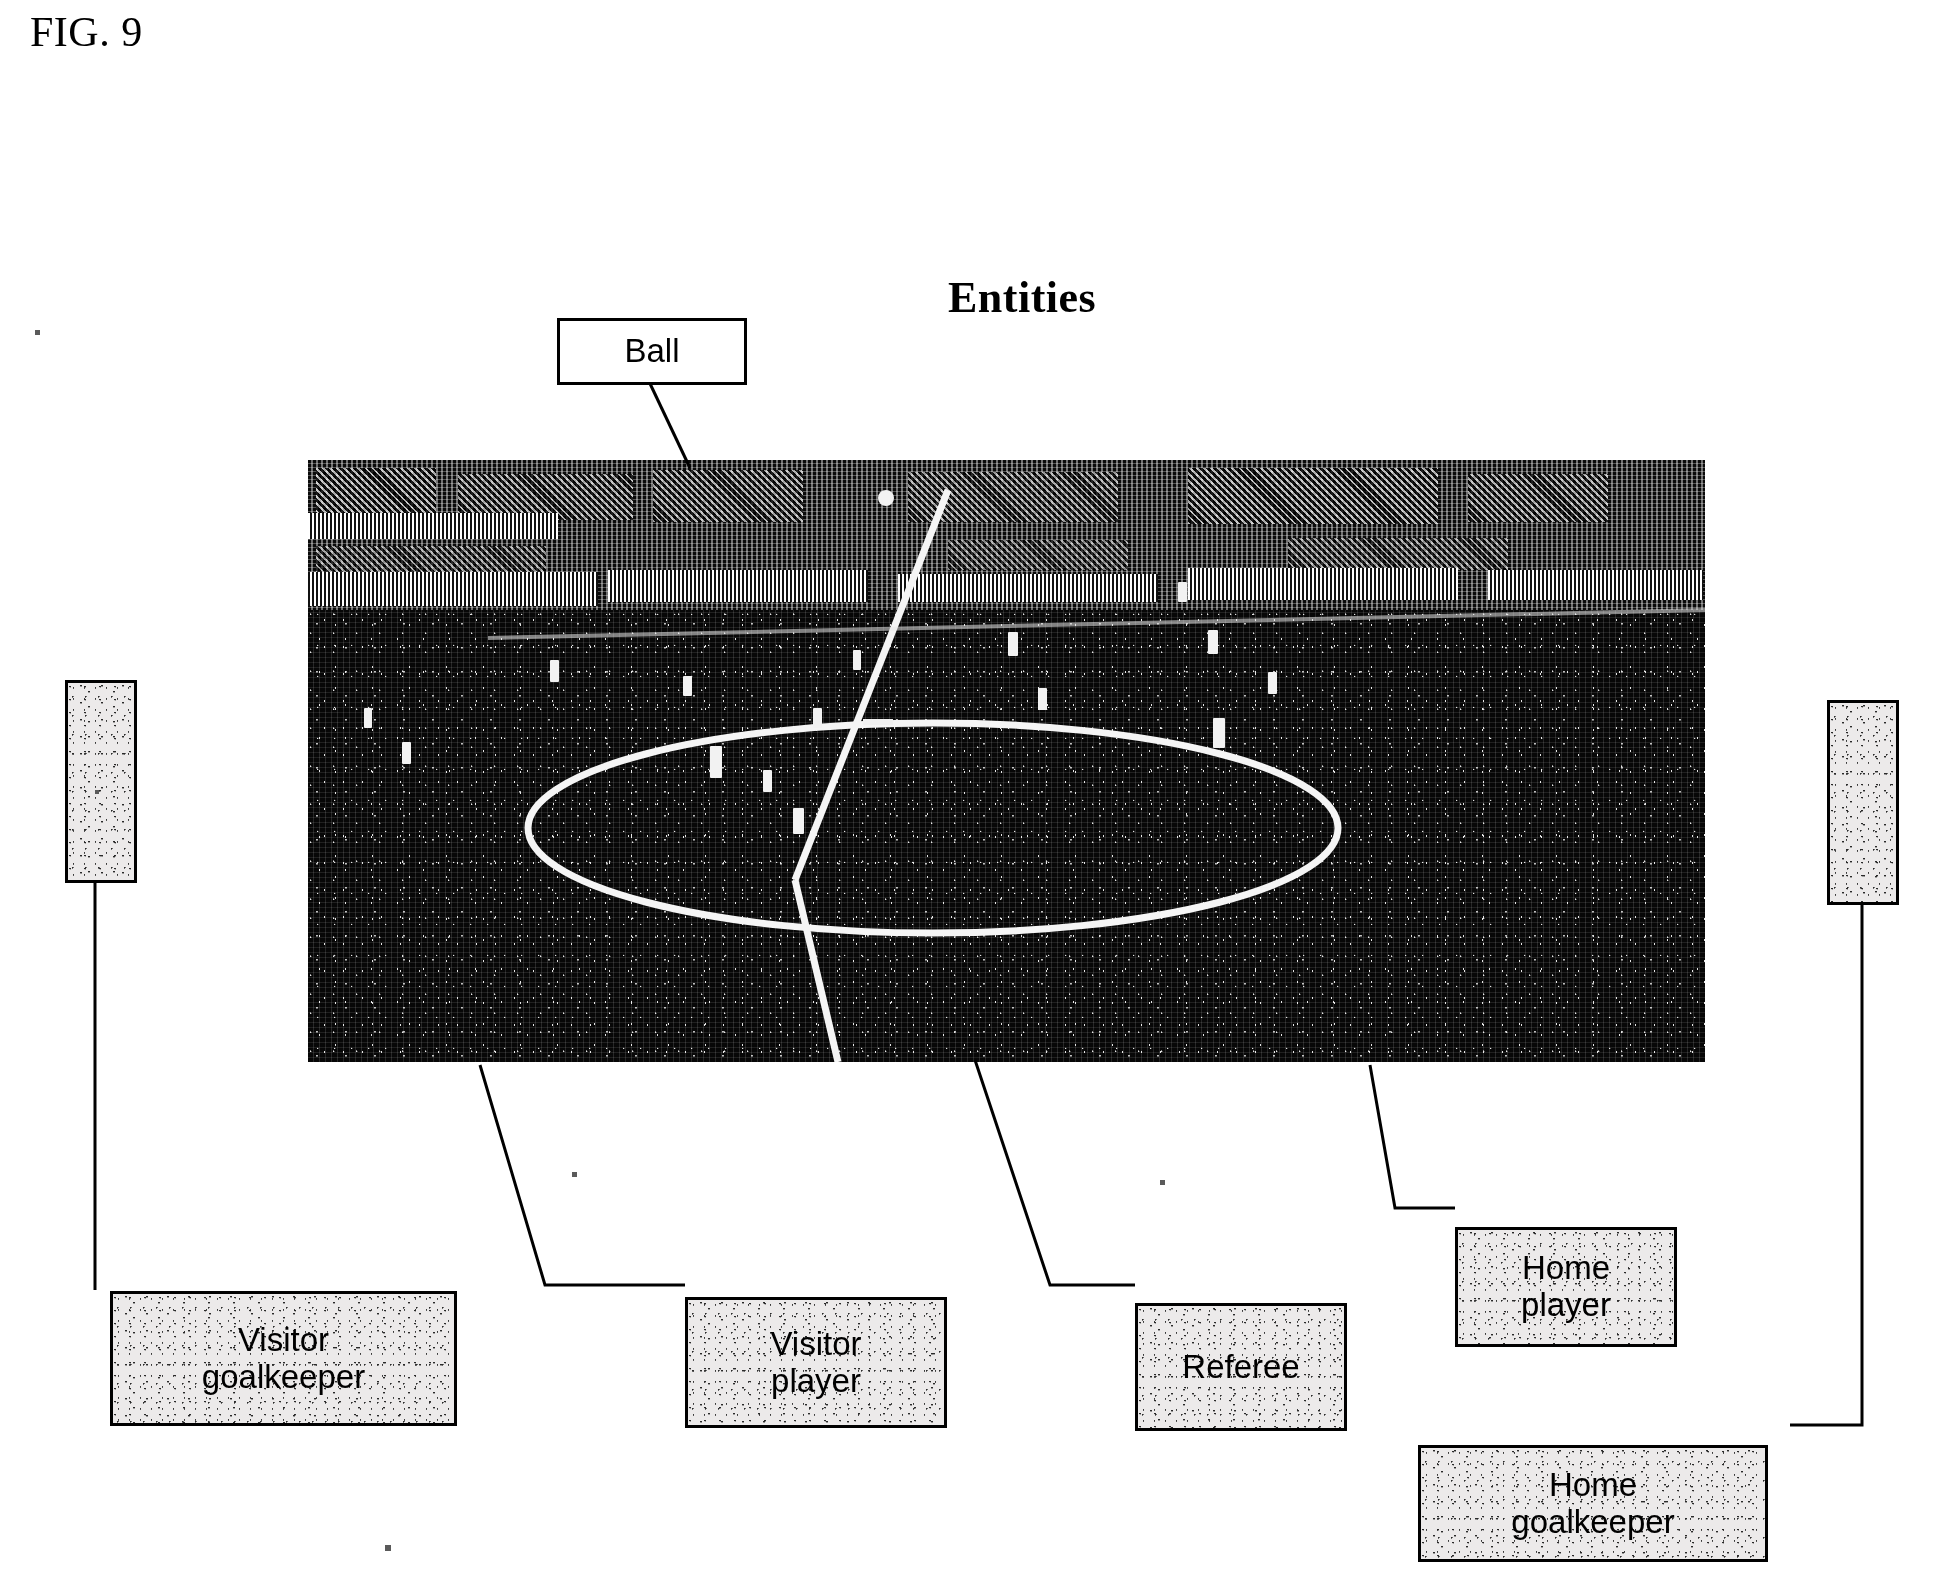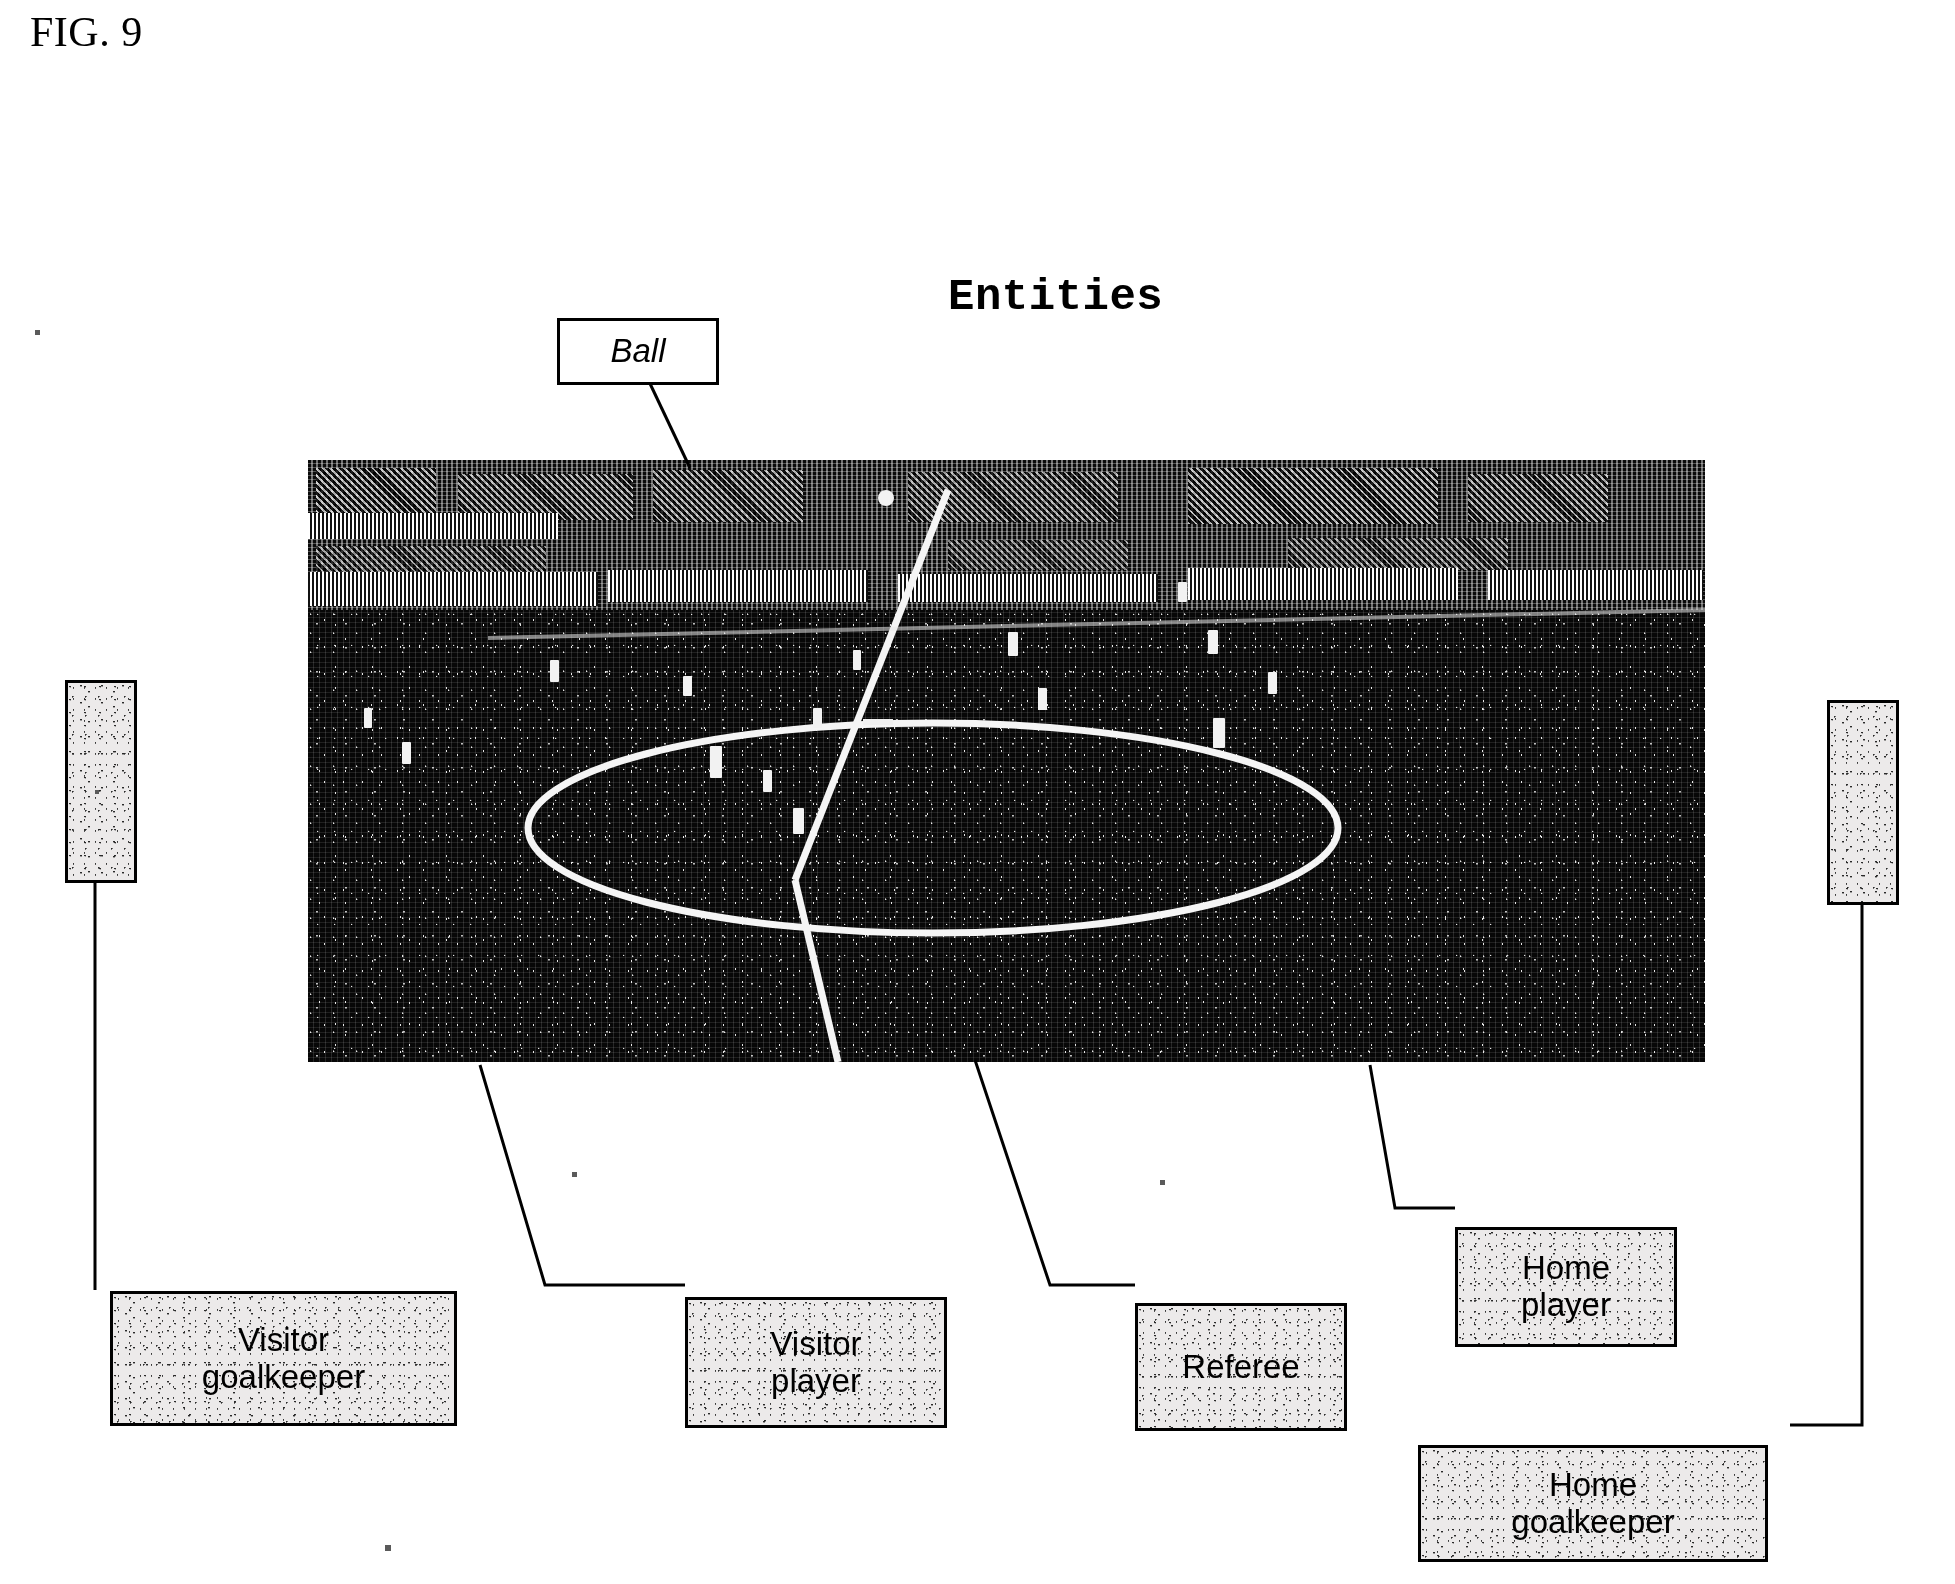--- a/index.html
+++ b/index.html
@@ -27,21 +27,21 @@
     color: #000;
     letter-spacing: 0.5px;
     white-space: nowrap;
   }
 
   
   #figure-title {
     position: absolute;
     left: 948px;
     top: 272px;
-    font-family: Liberation Mono, monospace;
+    font-family: Liberation Serif, serif;
     font-size: 44px;
     font-weight: bold;
     color: #000;
     white-space: nowrap;
     letter-spacing: 0.5px;
   }
 
   
   #photo-frame {
     position: absolute;
@@ -240,21 +240,21 @@
 
     <polyline points="1862,860 1862,1425 1790,1425"></polyline>
 
     <polyline points="480,1065 545,1285 685,1285"></polyline>
 
     <polyline points="975,1060 1050,1285 1135,1285"></polyline>
 
     <polyline points="1370,1065 1395,1208 1455,1208"></polyline>
   </svg>
 
-  <div class="callout white" style="left:557px; top:318px; width:162px; height:67px;font-style:italic;">Ball</div>
+  <div class="callout white" style="left:557px; top:318px; width:190px; height:67px;">Ball</div>
 
   <div class="callout grey" style="left:65px; top:635px; width:72px; height:203px;"></div>
 
   <div class="callout grey" style="left:1827px; top:655px; width:72px; height:205px;"></div>
 
   <div class="callout grey" style="left:110px; top:1246px; width:347px; height:135px;">Visitor
 goalkeeper</div>
 
   <div class="callout grey" style="left:685px; top:1252px; width:262px; height:131px;">Visitor
 player</div>

